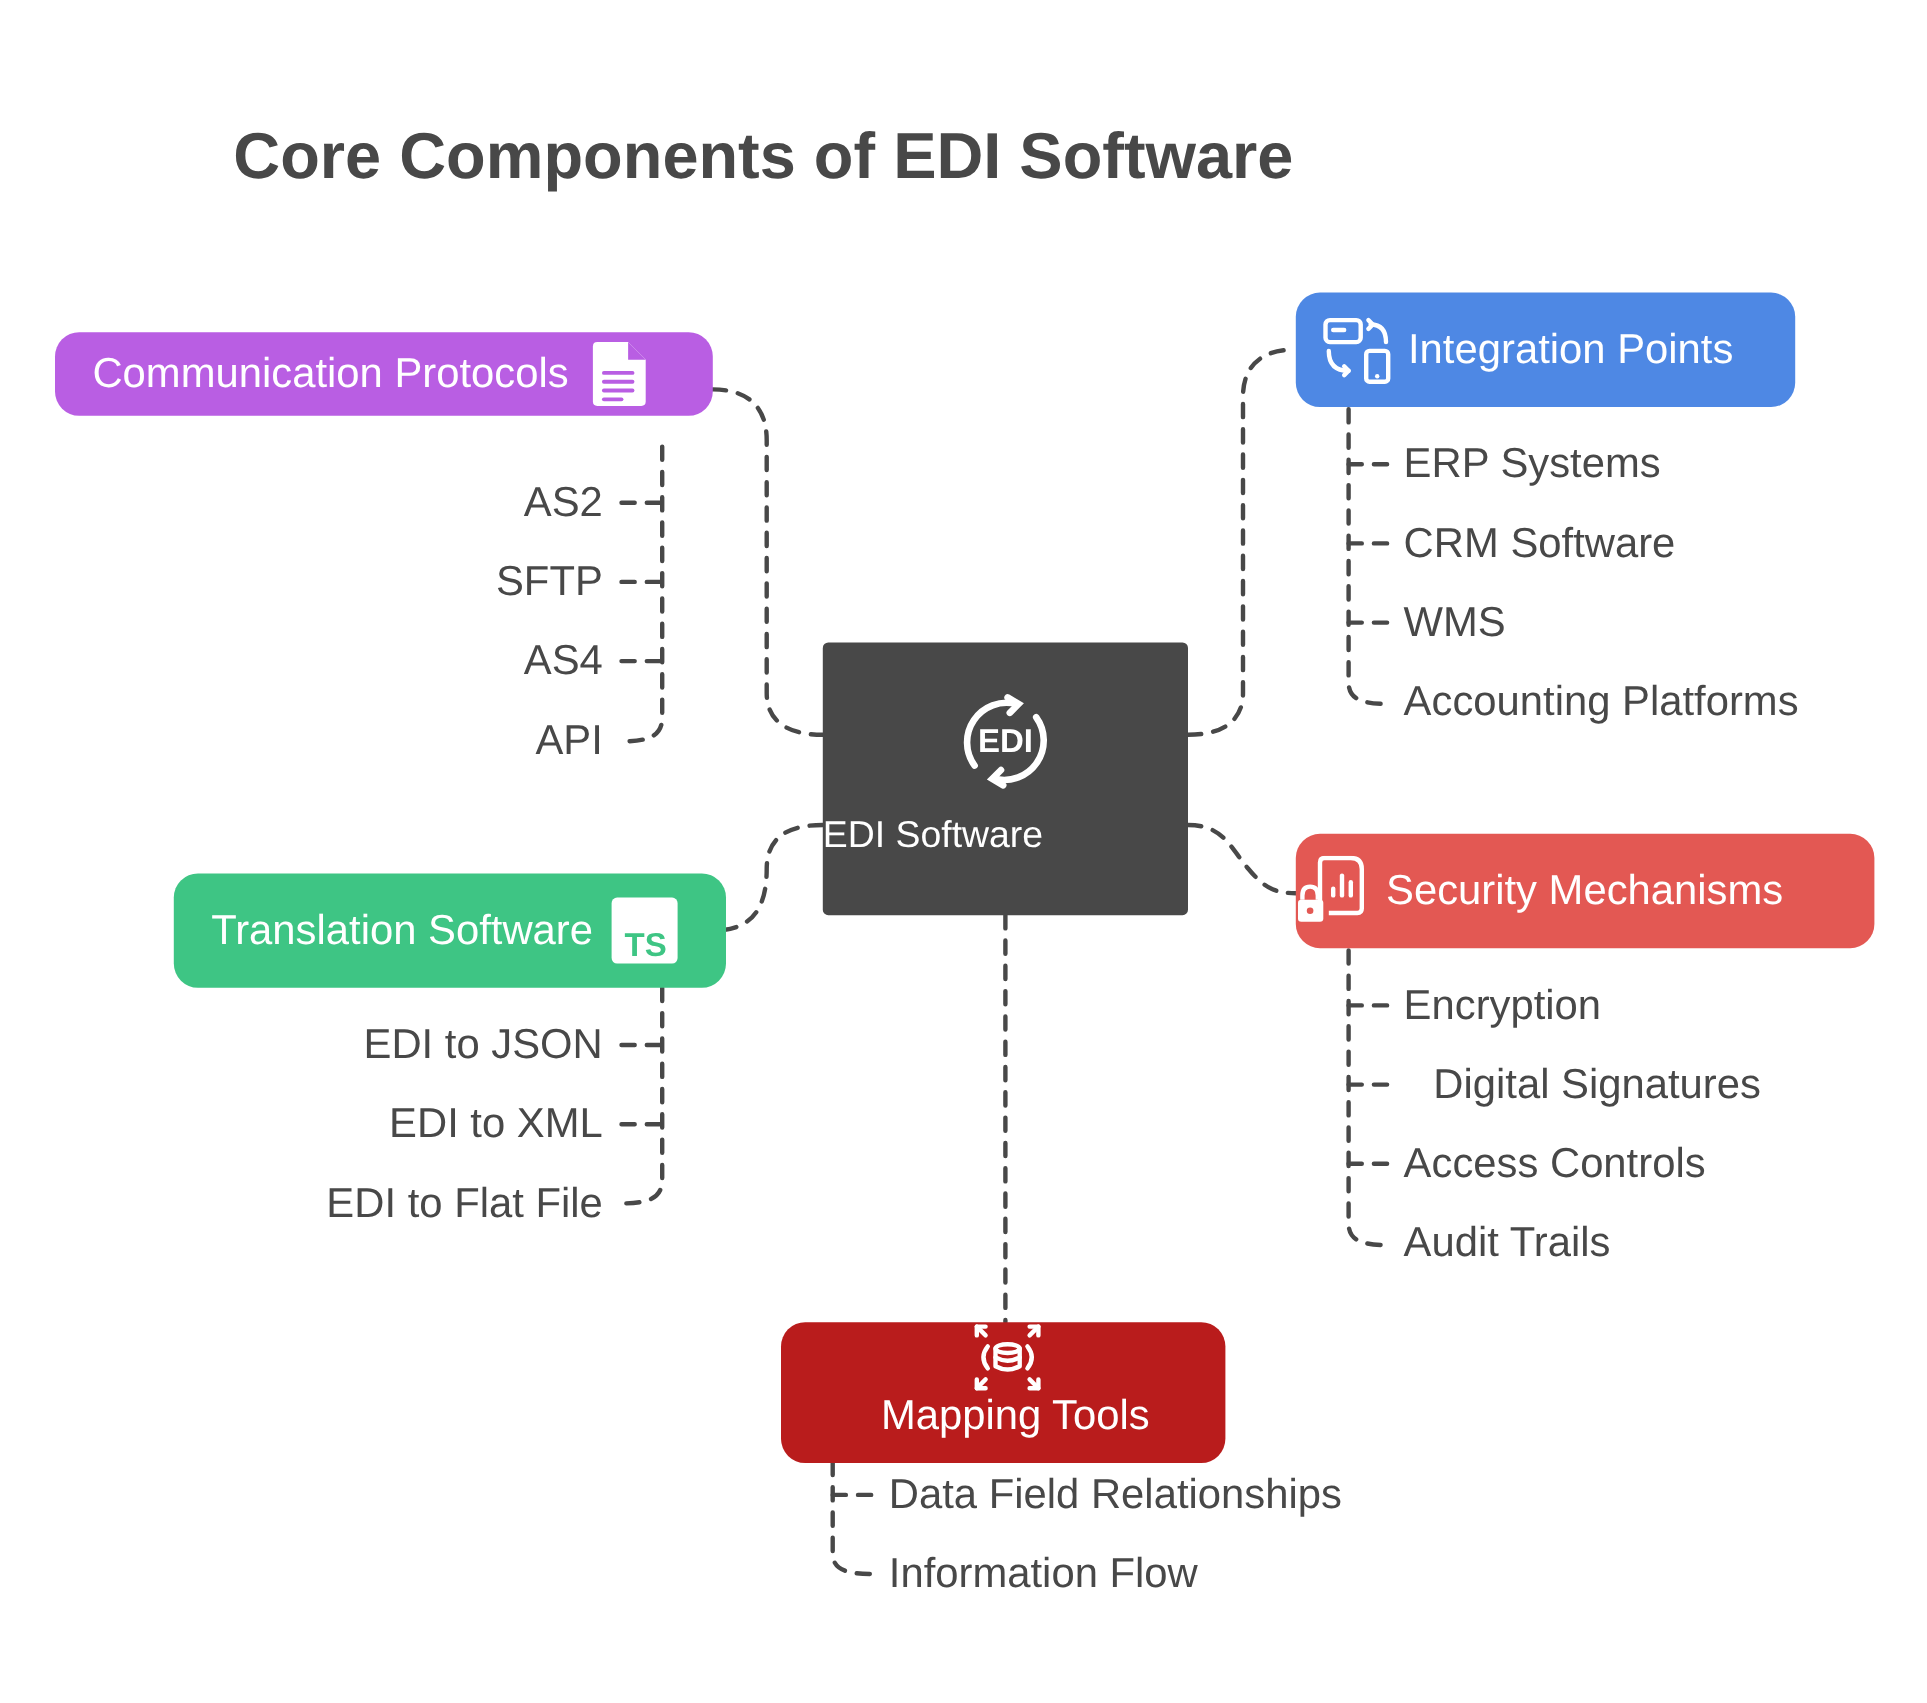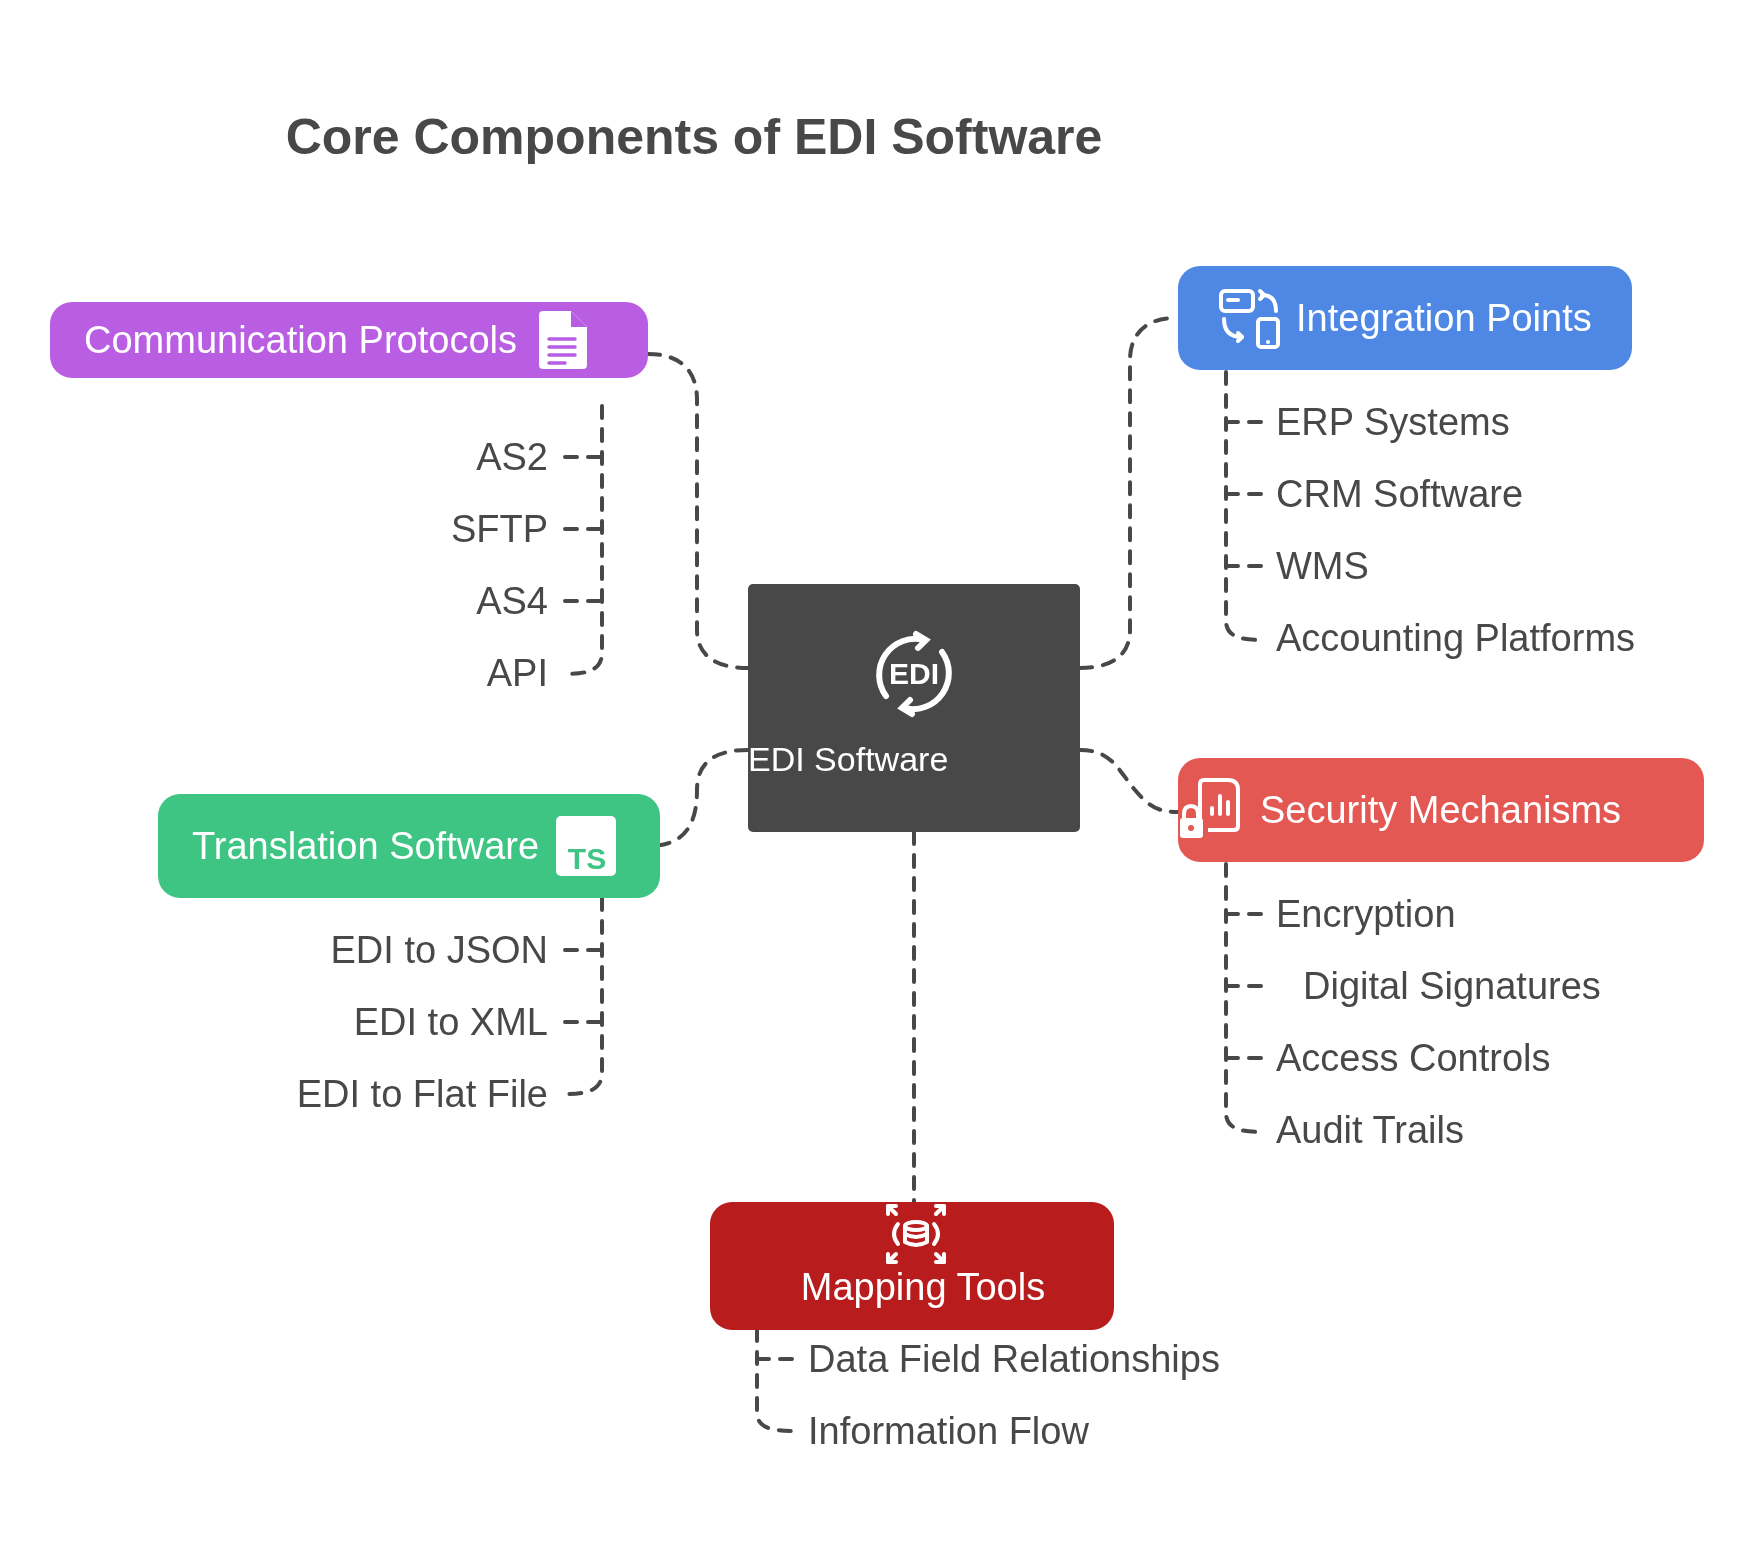--- a/index.html
+++ b/index.html
@@ -1,20 +1,20 @@
 <!DOCTYPE html>
 <html><head>
   <meta charset="utf-8">
   <style>
     html, body { margin: 0; padding: 0; background: #ffffff; }
     body { width: 1752px; height: 1548px; position: relative; overflow: hidden;
            font-family: "Liberation Sans", sans-serif; color: #484848; }
     #canvas { position: absolute; left: 0; top: 0; width: 1752px; height: 1548px; }
     .title { position: absolute; left: 0; width: 1388px; top: 108px; text-align: center;
-             font-size: 50px; font-weight: bold; color: #484848; letter-spacing: 0px;
+             font-size: 59px; font-weight: bold; color: #484848; letter-spacing: 0px;
              font-family: "Liberation Sans", sans-serif; }
     .node { position: absolute; border-radius: 22px; color: #ffffff; display: flex;
             align-items: center; box-sizing: border-box; font-size: 38px; white-space: nowrap; }
     .node .label { display: inline-block; }
     .leaf { position: absolute; font-size: 38px; color: #484848; white-space: nowrap; line-height: 44px; }
     .leaf.right-align { text-align: right; }
     .center { position: absolute; left: 748px; top: 584px; width: 332px; height: 248px;
               background: #484848; border-radius: 5px; color: #fff; }
     .center .label { position: absolute; left: 0; width: 100%; top: 156px; text-align: left; font-size: 34px; }
   </style>
@@ -84,21 +84,21 @@
       <line x1="12" y1="46" x2="38" y2="46"></line>
       <line x1="12" y1="54" x2="28" y2="54"></line>
     </g>
   </svg>
 </div>
 <div class="leaf right-align" style="right:1204px;top:435px;">AS2</div>
 <div class="leaf right-align" style="right:1204px;top:507px;">SFTP</div>
 <div class="leaf right-align" style="right:1204px;top:579px;">AS4</div>
 <div class="leaf right-align" style="right:1204px;top:651px;">API</div>
 
-<div class="node" style="left:1178px;top:266px;width:454px;height:104px;background:#4e88e4;padding-left:40px;">
+<div class="node" style="left:1178px;top:266px;width:454px;height:104px;background:#4e88e4;padding-left:24px;">
   <svg width="64" height="62" viewBox="0 0 64 62" style="margin-right:14px;">
     <g fill="none" stroke="#ffffff" stroke-width="4" stroke-linecap="round" stroke-linejoin="round">
       <rect x="3" y="4" width="32" height="20" rx="4"></rect>
       <line x1="10" y1="13" x2="20" y2="13"></line>
       <rect x="40" y="32" width="20" height="28" rx="3"></rect>
       <path d="M44 8 Q58 8 58 24"></path>
       <path d="M42 4 L46 8 L42 12"></path>
       <path d="M6 32 Q6 50 24 50"></path>
       <path d="M20 46 L24 50 L20 54"></path>
     </g>

